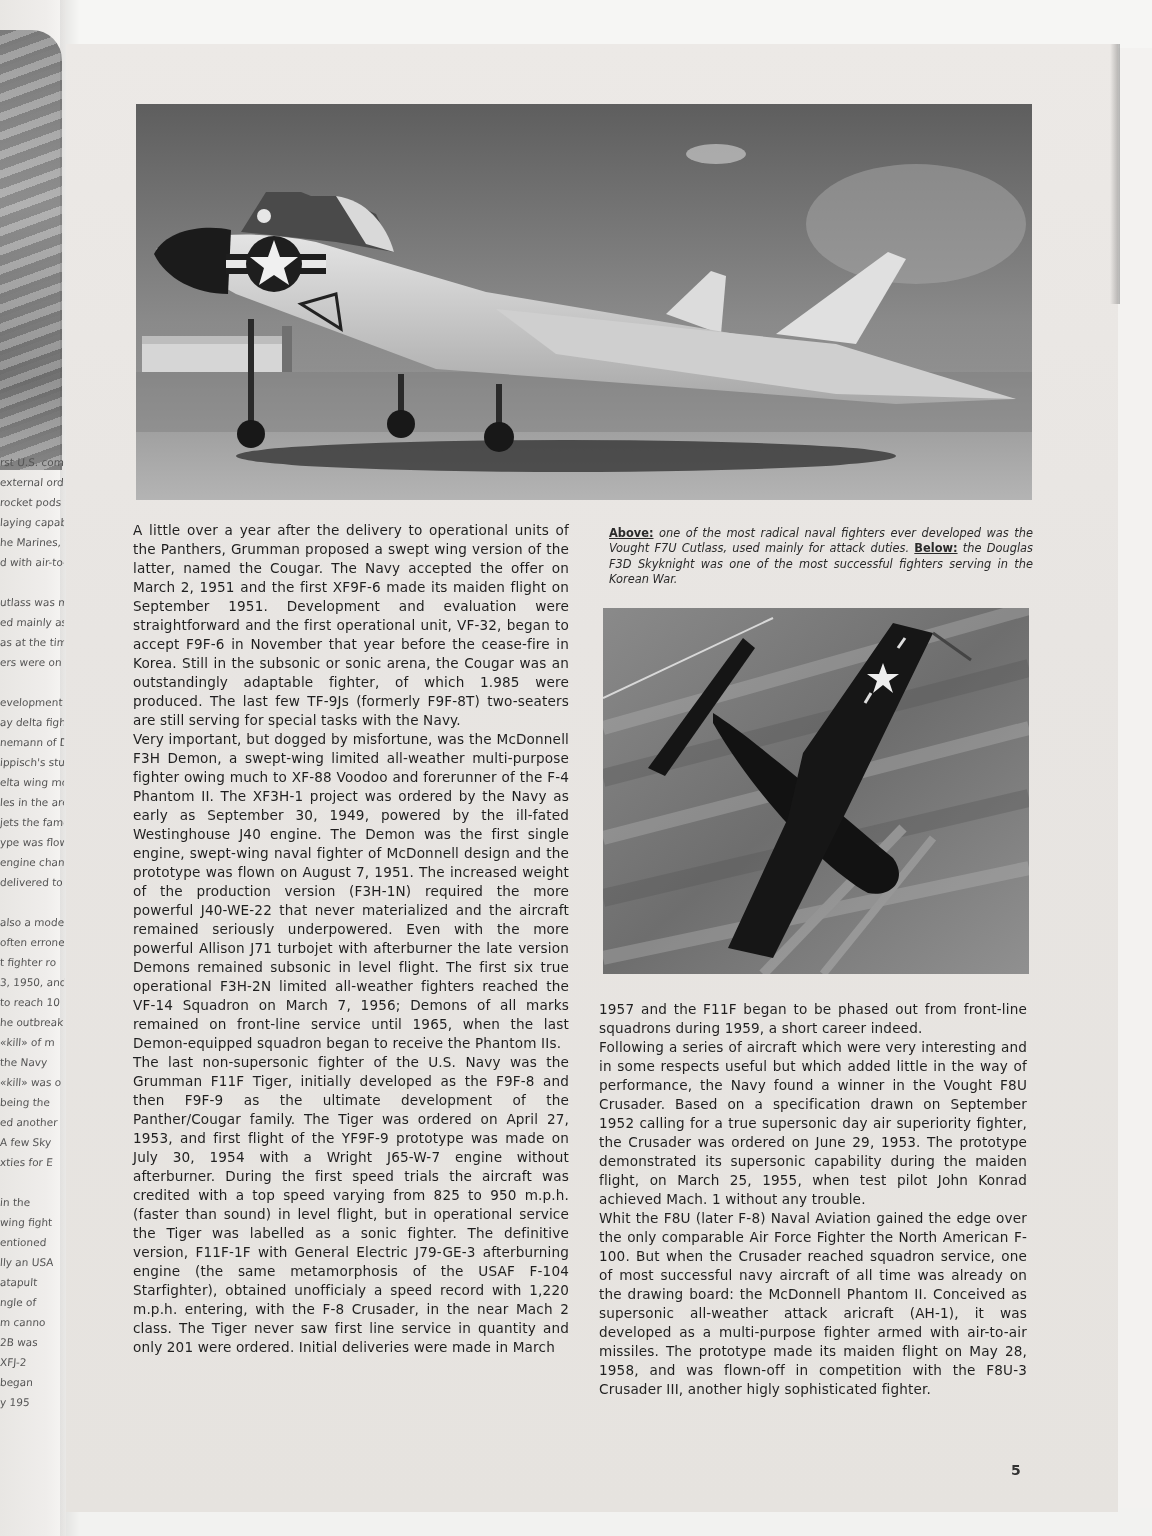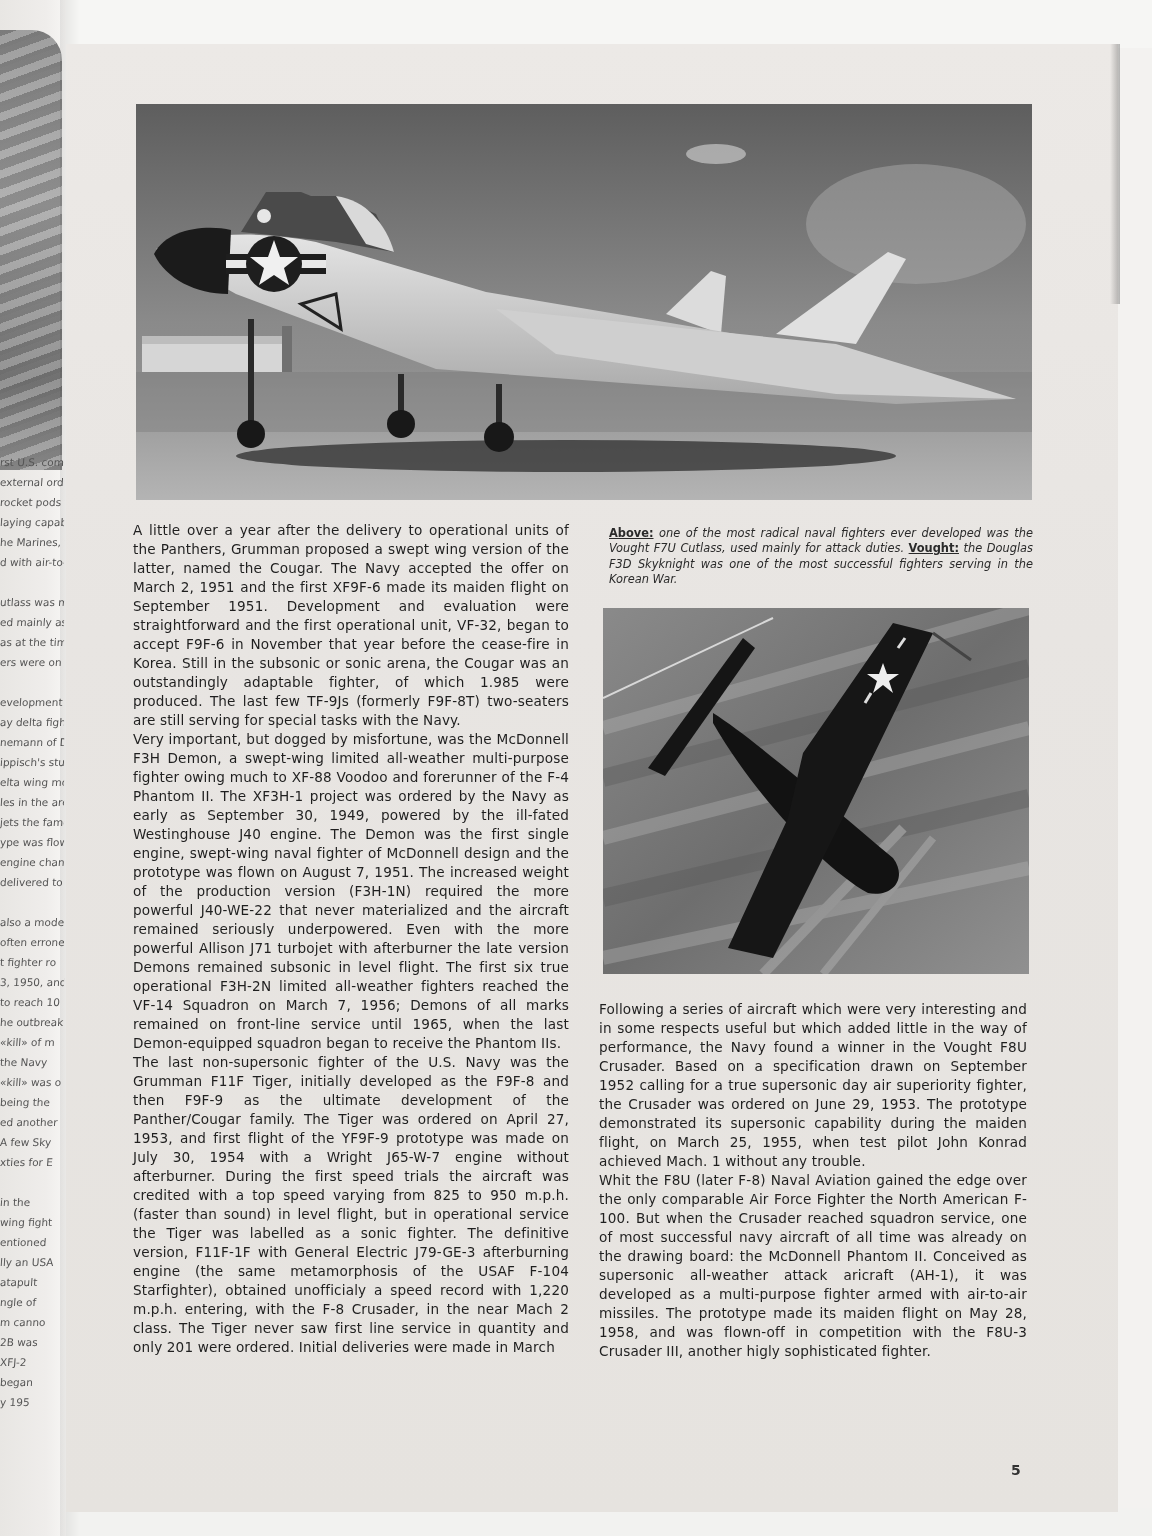--- a/index.html
+++ b/index.html
@@ -192,21 +192,21 @@
       <circle cx="115" cy="330" r="14" fill="#181818"></circle>
       <rect x="262" y="270" width="6" height="45" fill="#2a2a2a"></rect>
       <circle cx="265" cy="320" r="14" fill="#181818"></circle>
       <rect x="360" y="280" width="6" height="48" fill="#2a2a2a"></rect>
       <circle cx="363" cy="333" r="15" fill="#181818"></circle>
     </g>
   </svg>
 </div>
 
 <div class="caption">
-  <b>Above:</b><span> one of the most radical naval fighters ever developed was the Vought F7U Cutlass, used mainly for attack duties. </span><b>Vought:</b><span> the Douglas F3D Skyknight was one of the most successful fighters serving in the Korean War.</span>
+  <b>Above:</b><span> one of the most radical naval fighters ever developed was the Vought F7U Cutlass, used mainly for attack duties. </span><b>Below:</b><span> the Douglas F3D Skyknight was one of the most successful fighters serving in the Korean War.</span>
 </div>
 
 <div class="photo-bottom">
   <svg width="426" height="366" viewBox="0 0 426 366">
     <defs>
       <linearGradient id="terrain" x1="0" y1="0" x2="1" y2="1">
         <stop offset="0" stop-color="#8a8a8a"></stop>
         <stop offset="0.5" stop-color="#6e6e6e"></stop>
         <stop offset="1" stop-color="#909090"></stop>
       </linearGradient>
@@ -239,17 +239,18 @@
   </svg>
 </div>
 
 <div class="col col-left">
   <p>A little over a year after the delivery to operational units of the Panthers, Grumman proposed a swept wing version of the latter, named the Cougar. The Navy accepted the offer on March 2, 1951 and the first XF9F-6 made its maiden flight on September 1951. Development and evaluation were straightforward and the first operational unit, VF-32, began to accept F9F-6 in November that year before the cease-fire in Korea. Still in the subsonic or sonic arena, the Cougar was an outstandingly adaptable fighter, of which 1.985 were produced. The last few TF-9Js (formerly F9F-8T) two-seaters are still serving for special tasks with the Navy.</p>
   <p>Very important, but dogged by misfortune, was the McDonnell F3H Demon, a swept-wing limited all-weather multi-purpose fighter owing much to XF-88 Voodoo and forerunner of the F-4 Phantom II. The XF3H-1 project was ordered by the Navy as early as September 30, 1949, powered by the ill-fated Westinghouse J40 engine. The Demon was the first single engine, swept-wing naval fighter of McDonnell design and the prototype was flown on August 7, 1951. The increased weight of the production version (F3H-1N) required the more powerful J40-WE-22 that never materialized and the aircraft remained seriously underpowered. Even with the more powerful Allison J71 turbojet with afterburner the late version Demons remained subsonic in level flight. The first six true operational F3H-2N limited all-weather fighters reached the VF-14 Squadron on March 7, 1956; Demons of all marks remained on front-line service until 1965, when the last Demon-equipped squadron began to receive the Phantom IIs.</p>
   <p>The last non-supersonic fighter of the U.S. Navy was the Grumman F11F Tiger, initially developed as the F9F-8 and then F9F-9 as the ultimate development of the Panther/Cougar family. The Tiger was ordered on April 27, 1953, and first flight of the YF9F-9 prototype was made on July 30, 1954 with a Wright J65-W-7 engine without afterburner. During the first speed trials the aircraft was credited with a top speed varying from 825 to 950 m.p.h. (faster than sound) in level flight, but in operational service the Tiger was labelled as a sonic fighter. The definitive version, F11F-1F with General Electric J79-GE-3 afterburning engine (the same metamorphosis of the USAF F-104 Starfighter), obtained unofficialy a speed record with 1,220 m.p.h. entering, with the F-8 Crusader, in the near Mach 2 class. The Tiger never saw first line service in quantity and only 201 were ordered. Initial deliveries were made in March</p>
 </div>
 
 <div class="col col-right">
+  <p>1957 and the F11F began to be phased out from front-line squadrons during 1959, a short career indeed.</p>
   <p>Following a series of aircraft which were very interesting and in some respects useful but which added little in the way of performance, the Navy found a winner in the Vought F8U Crusader. Based on a specification drawn on September 1952 calling for a true supersonic day air superiority fighter, the Crusader was ordered on June 29, 1953. The prototype demonstrated its supersonic capability during the maiden flight, on March 25, 1955, when test pilot John Konrad achieved Mach. 1 without any trouble.</p>
   <p>Whit the F8U (later F-8) Naval Aviation gained the edge over the only comparable Air Force Fighter the North American F-100. But when the Crusader reached squadron service, one of most successful navy aircraft of all time was already on the drawing board: the McDonnell Phantom II. Conceived as supersonic all-weather attack aricraft (AH-1), it was developed as a multi-purpose fighter armed with air-to-air missiles. The prototype made its maiden flight on May 28, 1958, and was flown-off in competition with the F8U-3 Crusader III, another higly sophisticated fighter.</p>
 </div>
 
 <div class="page-number">5</div>
 
 </body></html>

